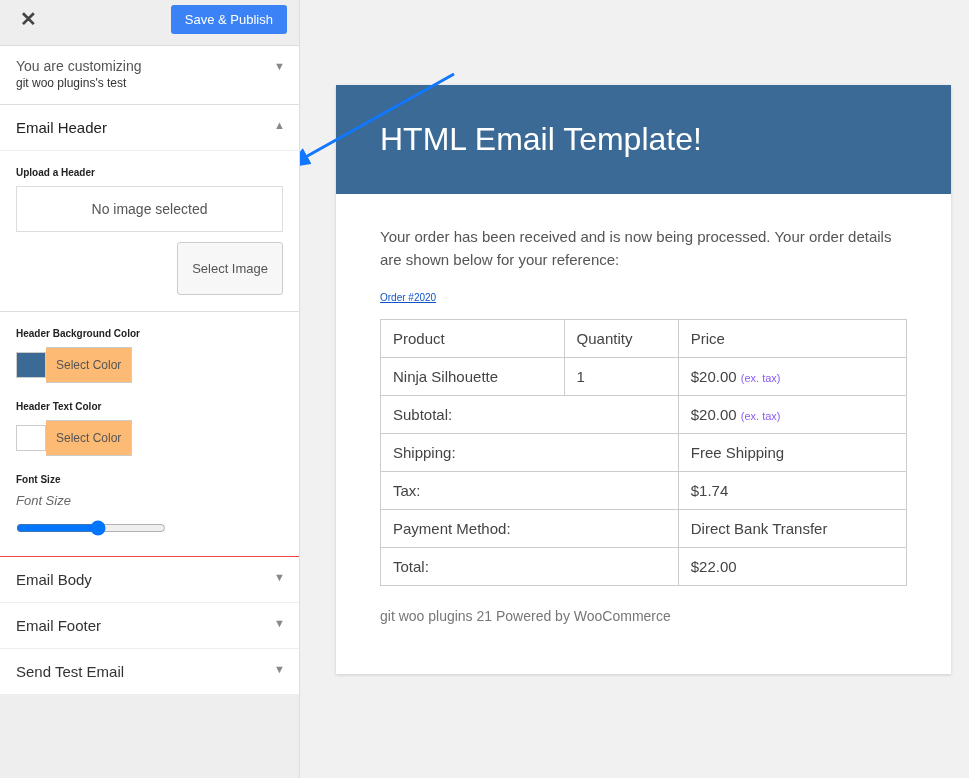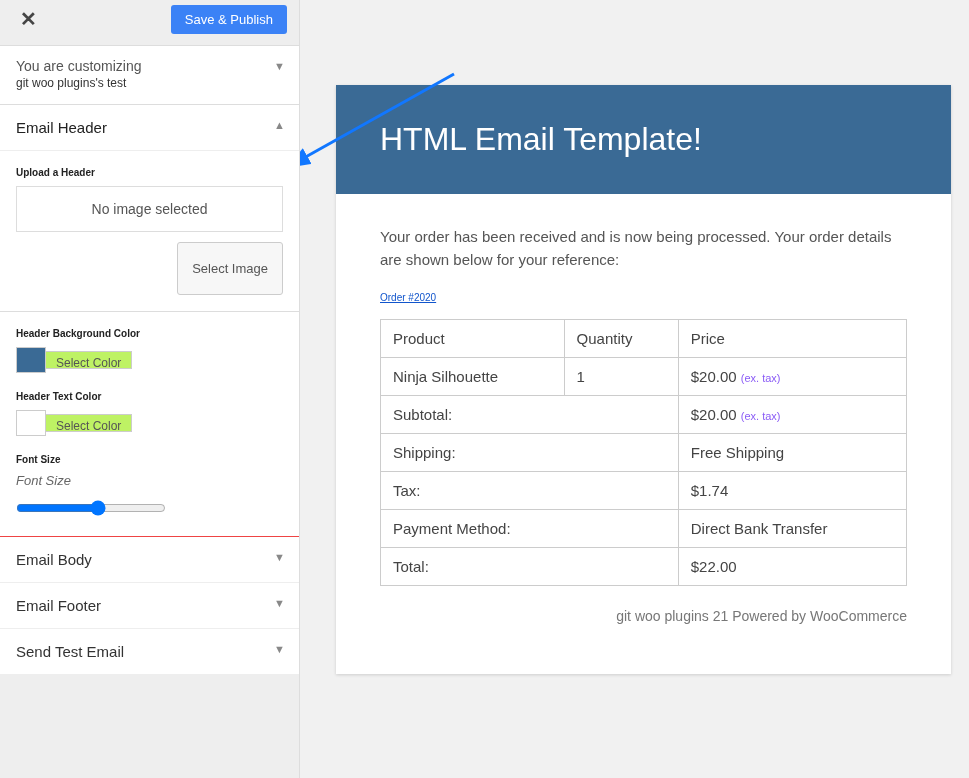--- a/index.html
+++ b/index.html
@@ -107,24 +107,24 @@
     margin-right: 0;
     display: inline-block;
   }
   .swatch.blue { background: #3a6a95; }
   .swatch.white { background: #fff; }
   .select-color-btn {
     border: 1px solid #ccc;
     border-left: none;
     padding: 4px 10px;
     font-size: 12px;
-    background: #bef264;
+    background: #fdba74;
     cursor: pointer;
     color: #555;
-    height: 18px;
+    height: 36px;
   }
   .field-sub { color: #666; font-size: 13px; font-style: italic; margin-bottom: 6px; }
   .slider {
     width: 150px;
     margin-top: 6px;
   }
   .accordion-item {
     padding: 14px 16px;
     border-top: 1px solid #ef4444;
     border-bottom: 1px solid #eee;
@@ -177,21 +177,21 @@
     color: #444;
   }
   table.order td, table.order th {
     border: 1px solid #ccc;
     padding: 10px 12px;
     text-align: left;
     font-weight: normal;
   }
   .tax-note { font-size: 11px; color: #8b5cf6; }
   .email-footer {
-    text-align: right;
+    text-align: left;
     color: #777;
     font-size: 14px;
     padding: 22px 0 32px 0;
   }
   
   .arrow-svg {
     position: absolute;
     top: 64px;
     left: -6px;
     z-index: 10;

